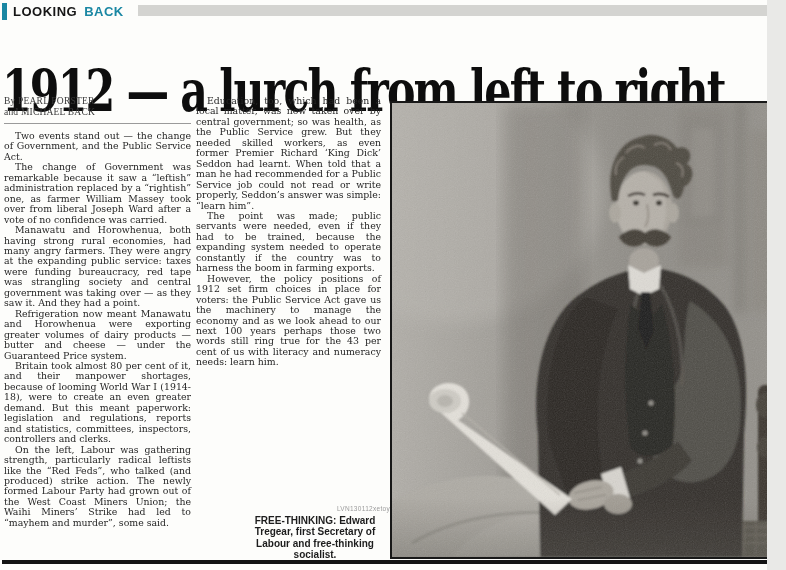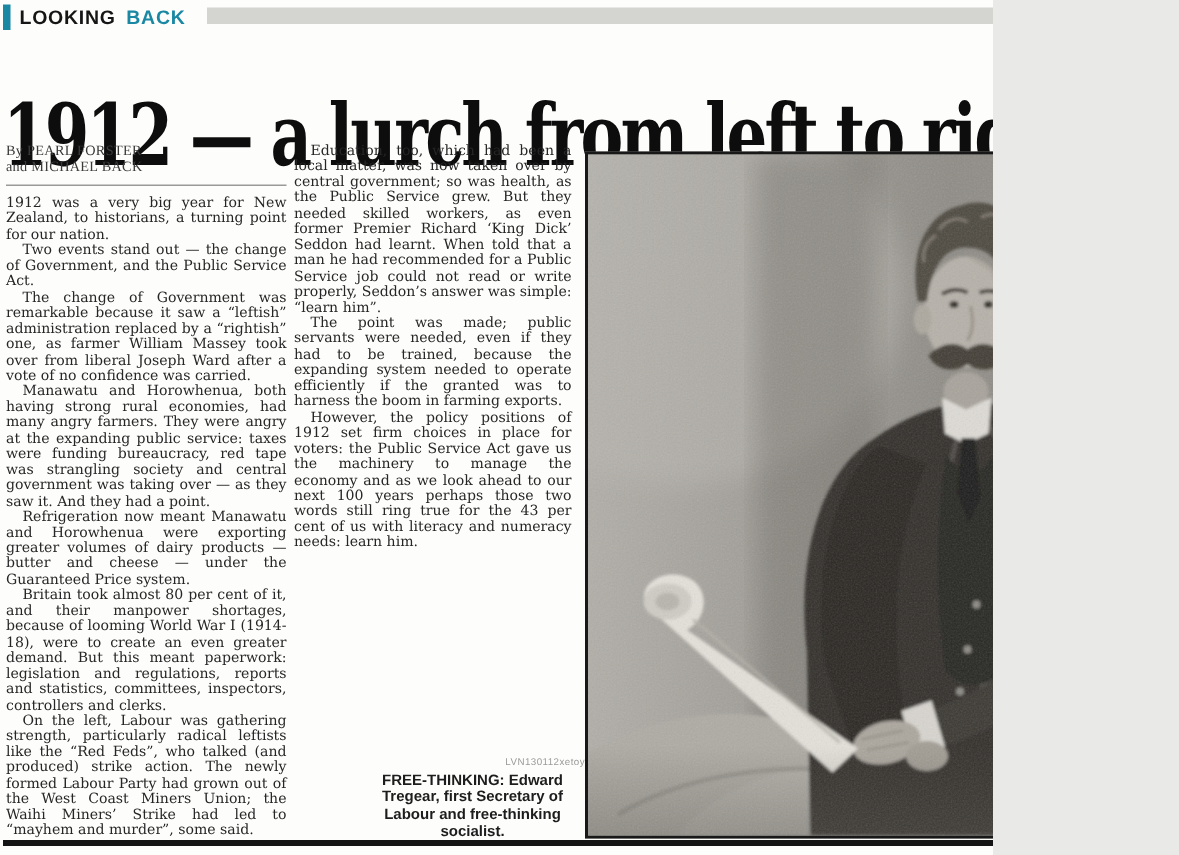--- a/index.html
+++ b/index.html
@@ -1,16 +1,16 @@
 <!DOCTYPE html>
 <html><head>
 <meta charset="utf-8">
 <style>
   html,body{margin:0;padding:0;background:#e9e9e7;}
-  #page{position:relative;width:662px;height:570px;background:#fdfdfb;overflow:hidden;
+  #page{position:relative;width:767px;height:570px;background:#fdfdfb;overflow:hidden;
         font-family:"DejaVu Serif",serif;}
   
   #tagbar{position:absolute;left:125px;top:5px;width:656px;height:11px;background:#d4d4d1;}
   #tagbox{position:absolute;left:2px;top:1px;height:20px;background:#fdfdfb;display:flex;
           align-items:center;padding-right:14px;z-index:2;}
   #tagaccent{width:5px;height:17px;background:#1a87a3;margin-right:6px;}
   .taglabel{font-family:"Liberation Sans",sans-serif;font-weight:bold;font-size:13px;
             letter-spacing:.5px;color:#161616;}
   .taglabel.teal{color:#1a87a3;margin-left:7px;}
   
@@ -55,33 +55,32 @@
   </div>
 
   <h1 id="headline">1912 — a lurch from left to right</h1>
 
   <div id="col1" class="col">
     <div id="byline">
       <div>By PEARL FORSTER</div>
       <div>and MICHAEL BACK</div>
     </div>
     <div id="byline-rule"></div>
-    <p>1912 was a very big year for New Zealand, to historians, a turning point for our nation.</p>
     <p class="ind">Two events stand out — the change of Government, and the Public Service Act.</p>
     <p class="ind">The change of Government was remarkable because it saw a “leftish” administration replaced by a “rightish” one, as farmer William Massey took over from liberal Joseph Ward after a vote of no confidence was carried.</p>
     <p class="ind">Manawatu and Horowhenua, both having strong rural economies, had many angry farmers. They were angry at the expanding public service: taxes were funding bureaucracy, red tape was strangling society and central government was taking over — as they saw it. And they had a point.</p>
     <p class="ind">Refrigeration now meant Manawatu and Horowhenua were exporting greater volumes of dairy products — butter and cheese — under the Guaranteed Price system.</p>
     <p class="ind">Britain took almost 80 per cent of it, and their manpower shortages, because of looming World War I (1914-18), were to create an even greater demand. But this meant paperwork: legislation and regulations, reports and statistics, committees, inspectors, controllers and clerks.</p>
     <p class="ind">On the left, Labour was gathering strength, particularly radical leftists like the “Red Feds”, who talked (and produced) strike action. The newly formed Labour Party had grown out of the West Coast Miners Union; the Waihi Miners’ Strike had led to “mayhem and murder”, some said.</p>
 
   </div>
 
   <div id="col2" class="col">
     <p class="ind">Education, too, which had been a local matter, was now taken over by central government; so was health, as the Public Service grew. But they needed skilled workers, as even former Premier Richard ‘King Dick’ Seddon had learnt. When told that a man he had recommended for a Public Service job could not read or write properly, Seddon’s answer was simple: “learn him”.</p>
-    <p class="ind">The point was made; public servants were needed, even if they had to be trained, because the expanding system needed to operate efficiently if the granted was to harness the boom in farming exports.</p>
+    <p class="ind">The point was made; public servants were needed, even if they had to be trained, because the expanding system needed to operate constantly if the country was to harness the boom in farming exports.</p>
     <p class="ind">However, the policy positions of 1912 set firm choices in place for voters: the Public Service Act gave us the machinery to manage the economy and as we look ahead to our next 100 years perhaps those two words still ring true for the 43 per cent of us with literacy and numeracy needs: learn him.</p>
   </div>
 
   <div id="photo">
     <svg viewBox="0 0 389 454" preserveAspectRatio="none">
       <defs>
         <linearGradient id="bgGrad" x1="0" y1="0" x2="1" y2="0">
           <stop offset="0" stop-color="#b1aea8"></stop>
           <stop offset="0.35" stop-color="#9d9a94"></stop>
           <stop offset="0.62" stop-color="#8f8c86"></stop>

